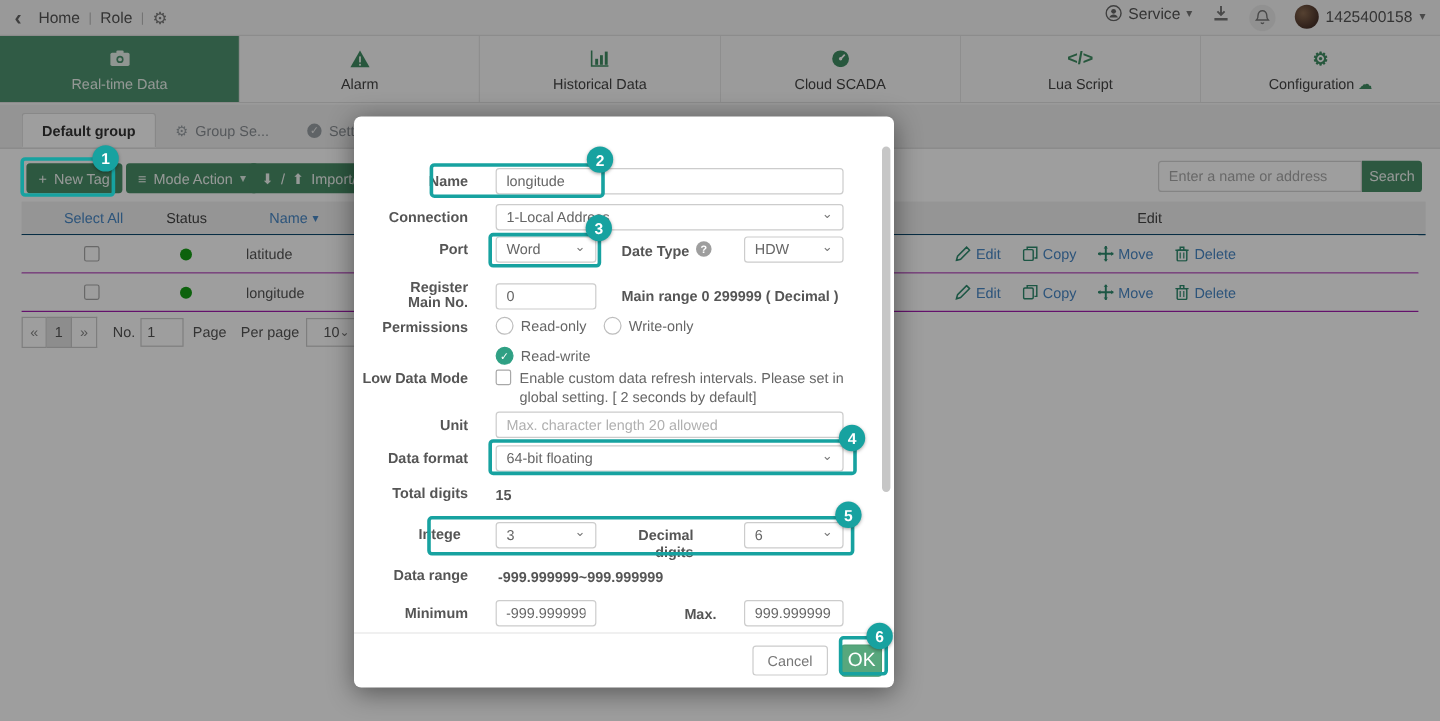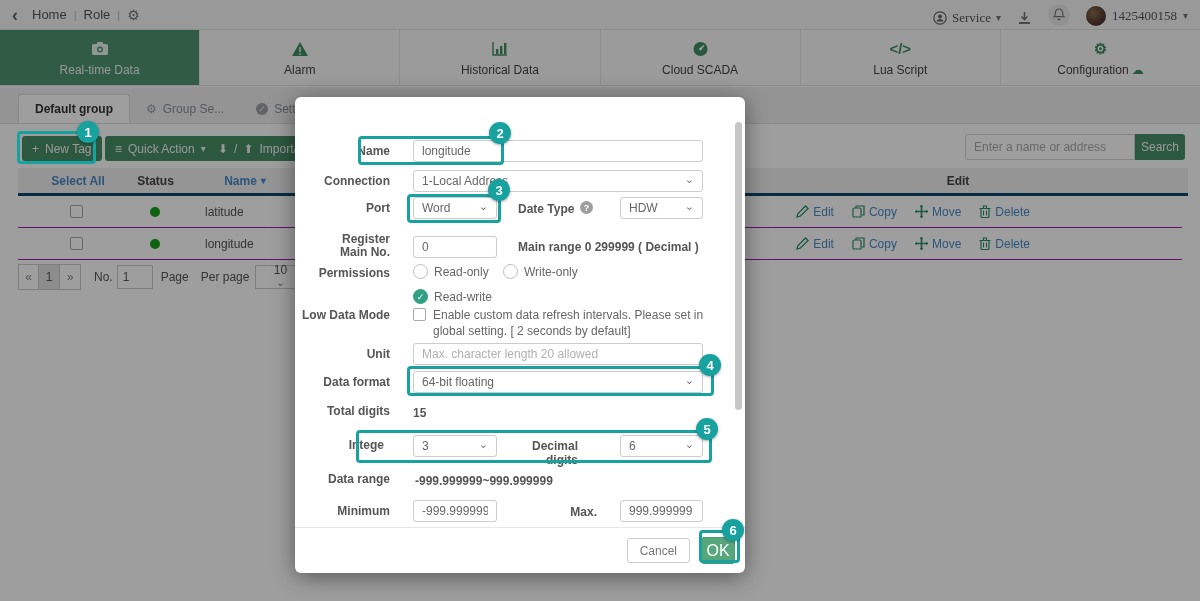--- a/index.html
+++ b/index.html
@@ -8,21 +8,21 @@
             font-family:"Liberation Sans",sans-serif; }
 
   
   .topbar { position:absolute; top:0; left:0; right:0; height:30px; background:#f7f7f7;
             border-bottom:1px solid #e3e3e3; display:flex; align-items:center; padding:0 12px;
             font-size:13px; color:#555; }
   .topbar .back { font-size:18px; font-weight:bold; color:#666; margin-right:14px; line-height:1; cursor:pointer; }
   .topbar .crumb { color:#555; cursor:pointer; }
   .topbar .sep { color:#bbb; margin:0 7px; font-size:11px; }
   .topbar .gear { color:#7a7a7a; font-size:14px; cursor:pointer; }
-  .topbar .right { margin-left:auto; display:flex; align-items:flex-end; gap:16px;font-family:Liberation Serif, serif; }
+  .topbar .right { margin-left:auto; display:flex; align-items:flex-start; gap:16px; }
   .topbar .svc { display:flex; align-items:center; gap:5px; cursor:pointer; color:#555; }
   .caret { font-size:10px; color:#777; }
   .bell-wrap { width:22px; height:22px; border-radius:50%; background:#ebebeb; display:flex;
                align-items:center; justify-content:center; cursor:pointer; }
   .avatar { width:20px; height:20px; border-radius:50%;
             background:radial-gradient(circle at 35% 35%, #8a6a50, #4b332a 70%); cursor:pointer; }
   .acct { display:flex; align-items:center; gap:6px; cursor:pointer; }
   .icon-svg { display:inline-flex; align-items:center; justify-content:center; }
 
   
@@ -62,21 +62,21 @@
   .search-input { position:absolute; left:965px; top:134px; width:170px; height:26px;
                   border:1px solid #d6d6d6; border-radius:3px 0 0 3px; padding:0 8px;
                   font-size:12px; color:#6d28d9; font-family:inherit; background:#fff; }
   .search-input::placeholder { color:#a9a9a9; }
   .btn-search { position:absolute; left:1135px; top:134px; width:50px; height:26px; background:#4A8E68;
                 color:#f2f7f4; border:none; border-radius:0 3px 3px 0; font-size:12px; cursor:pointer;
                 font-family:inherit; }
 
   
   .thead { position:absolute; left:18px; right:12px; top:168px; height:28px; background:#f0f0f0;
-           border-bottom:3px solid #0c4a6e; font-size:12px; font-weight:bold; color:#444; }
+           border-bottom:1px solid #0c4a6e; font-size:12px; font-weight:normal; color:#444; }
   .thead .hc { position:absolute; top:0; height:100%; display:flex; align-items:center; justify-content:center; }
   .hc-select { left:20px; width:80px; color:#4A89C7; cursor:pointer; }
   .hc-status { left:105px; width:65px; }
   .hc-name { left:187px; width:80px; justify-content:flex-start; color:#4A89C7; gap:4px; cursor:pointer; }
   .hc-edit { left:800px; width:280px; }
   .trow { position:absolute; left:18px; right:18px; height:32px; background:#fff;
           border-bottom:1px solid #a21caf; font-size:12px; color:#555; }
   .trow.r1 { top:196px; } .trow.r2 { top:228px; }
   .cb { position:absolute; width:13px; height:13px; border:1px solid #a8a8a8; border-radius:2px;
         background:#fff; cursor:pointer; }
@@ -91,21 +91,21 @@
   .pager { position:absolute; left:18px; top:264px; height:26px; display:flex; align-items:center;
            font-size:12px; color:#555; }
   .pbtn { width:21px; height:26px; border:1px solid #ccc; background:#fff; display:flex;
           align-items:center; justify-content:center; cursor:pointer; color:#888; }
   .pbtn + .pbtn { border-left:none; }
   .pbtn.cur { background:#e4e4e4; color:#555; }
   .plabel { margin-left:13px; }
   .pinput { width:36px; height:24px; border:1px solid #ccc; margin-left:4px; text-align:left;
             padding:0 5px; font-size:12px; color:#555; font-family:inherit; }
   .psel { width:50px; height:24px; border:1px solid #ccc; margin-left:6px; background:#fff;
-          display:flex; align-items:center; justify-content:flex-end; padding:0 6px; cursor:pointer;flex-direction:column; }
+          display:flex; align-items:center; justify-content:center; padding:0 6px; cursor:pointer; }
   .gap8 { margin-left:8px; } .gap12 { margin-left:12px; }
 
   
   .overlay { position:absolute; inset:0; background:rgba(0,0,0,0.38); z-index:10; }
 
   
   .modal { position:absolute; left:295px; top:97px; width:450px; height:476px; background:#fff;
            border-radius:6px; box-shadow:0 4px 22px rgba(0,0,0,0.45); z-index:20; }
   .mhead { position:absolute; top:0; left:0; right:0; height:33px; border-bottom:1px solid #e7e7e7;
            display:flex; align-items:center; padding:0 15px; font-size:13px; color:#333; }
@@ -268,21 +268,21 @@
       <span>Setting</span>
     </div>
   </div>
 
   <button class="btn-green btn-newtag">
     <span class="bic">+</span>
     <span>New Tag</span>
   </button>
   <button class="btn-green btn-quick">
     <span class="bic">≡</span>
-    <span>Quick Action</span>
+    <span>Mode Action</span>
     <span class="caret" style="color:#dfeee5">▾</span>
   </button>
   <button class="btn-green btn-impexp">
     <span class="bic">⬇</span>
     <span>/</span>
     <span class="bic">⬆</span>
     <span>Import/Export</span>
   </button>
   <input class="search-input" placeholder="Enter a name or address" style="">
   <button class="btn-search">Search</button>

